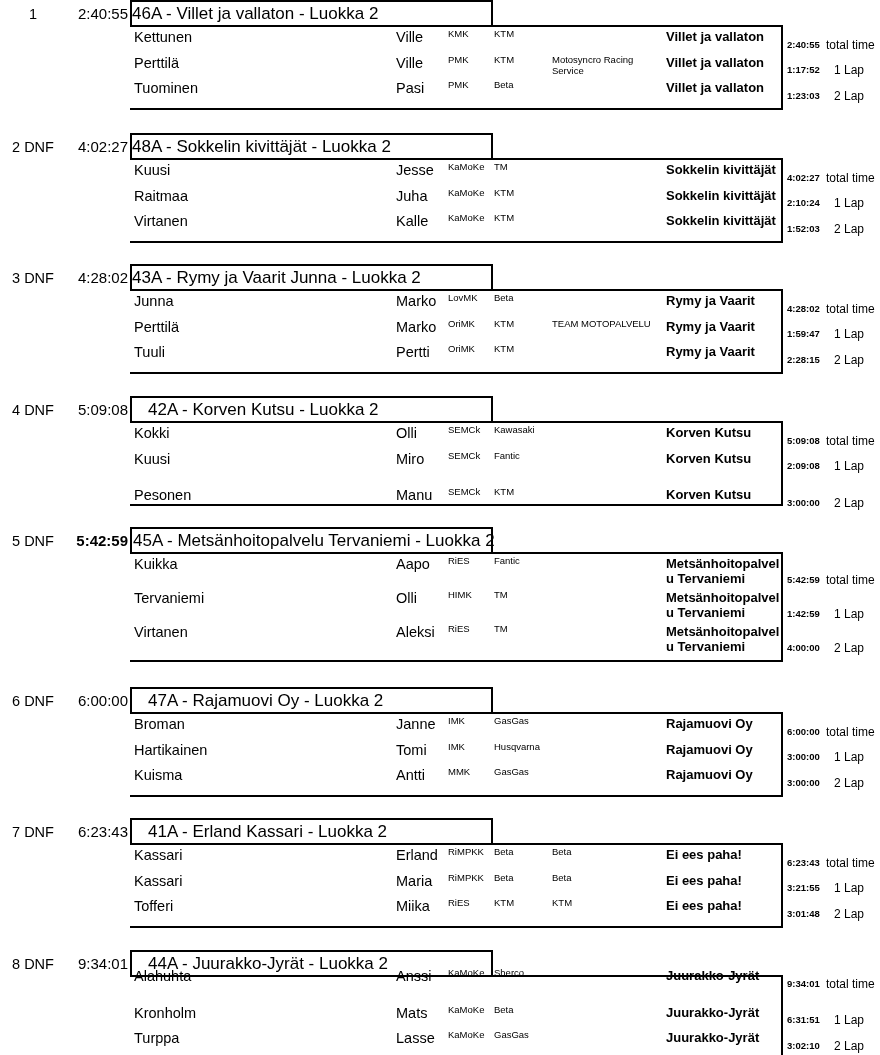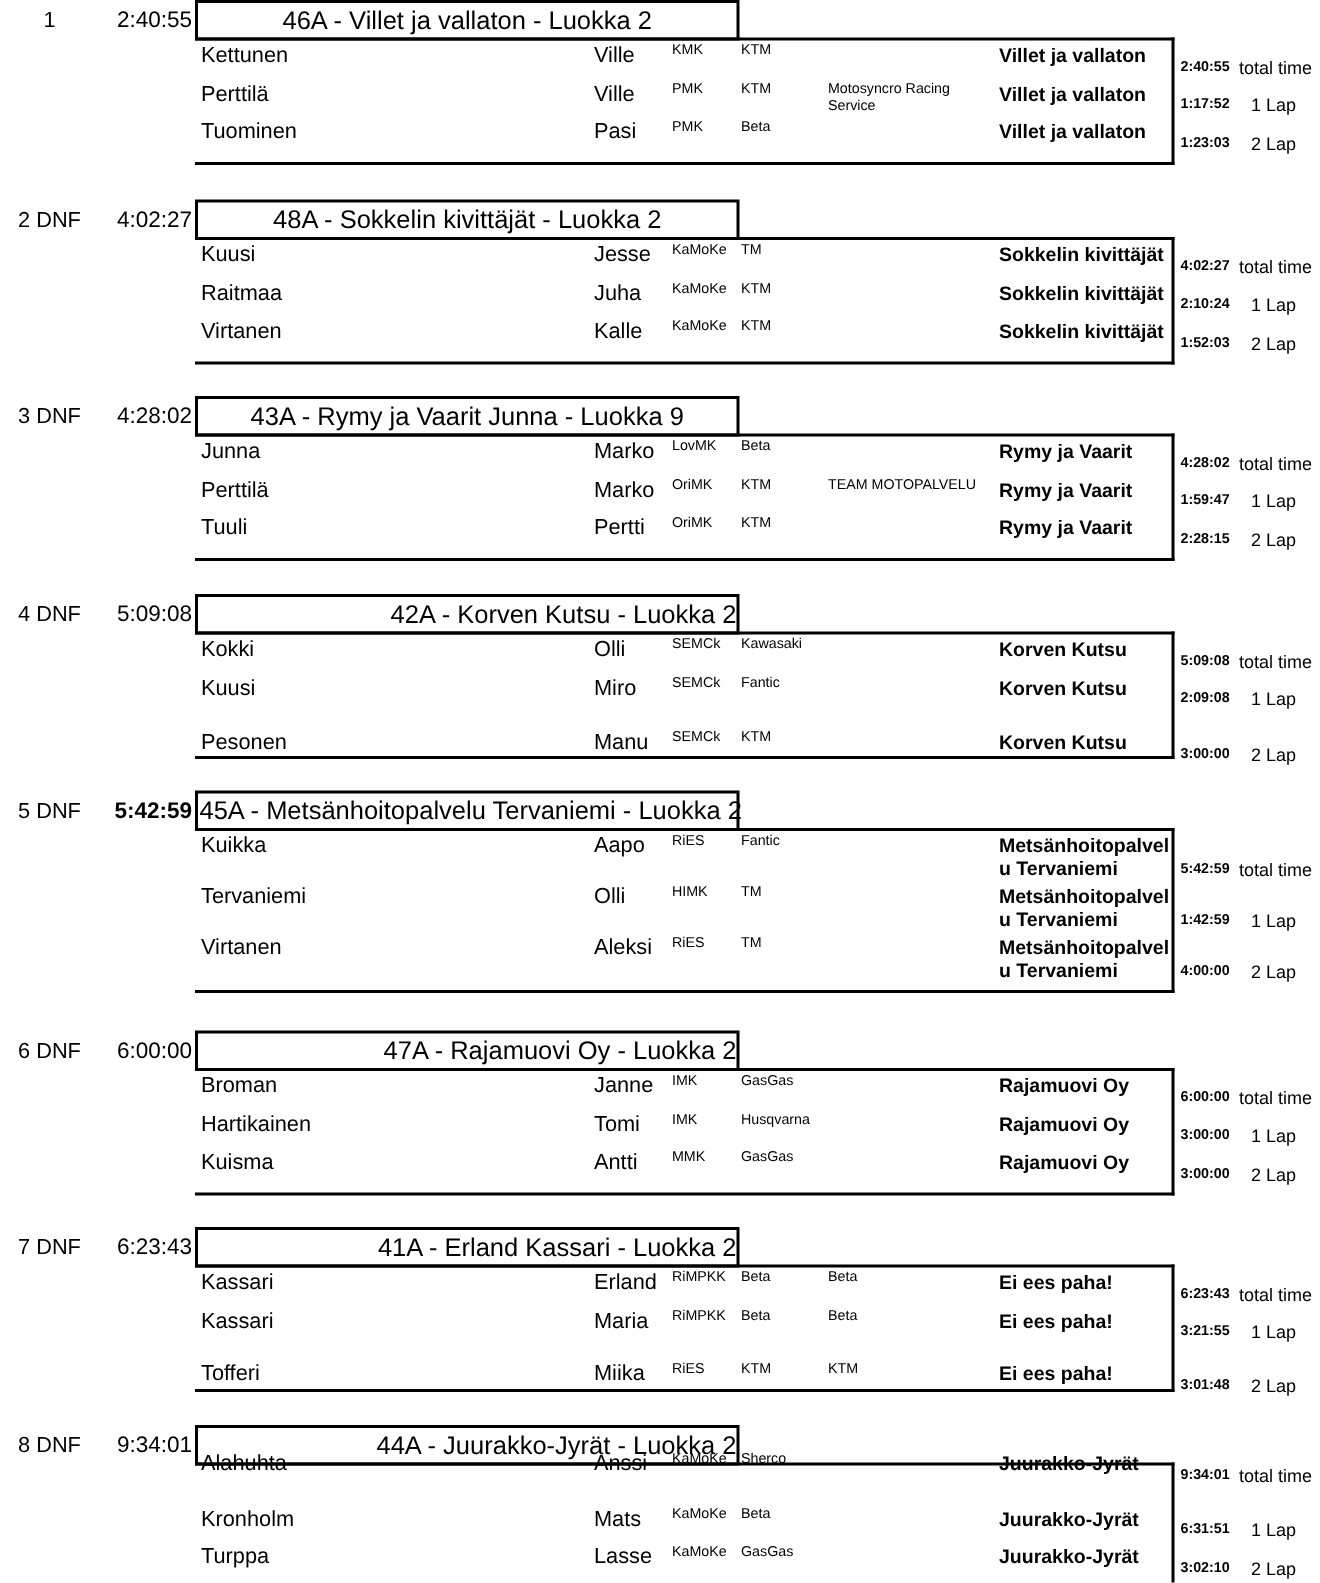--- a/index.html
+++ b/index.html
@@ -15,22 +15,22 @@
   .ttime {
     position:absolute; right:752px; top:4px;
     font-size:15px; line-height:20px; white-space:nowrap; text-align:right;
   }
   .ttime.bold { font-weight:bold; }
   .title-box {
     position:absolute; left:130px; top:0; width:359px; height:23px;
     border:2px solid #000; font-size:17px; line-height:23px;
     white-space:nowrap; overflow:visible; z-index:2; background:transparent;
   }
-  .title-box.center { text-align:center; }
-  .title-box.left18 { text-align:right; padding-left:16px; width:343px; }
+  .title-box.center { }
+  .title-box.left18 { text-align:left; padding-left:16px; width:343px; }
   .title-box.left2 { text-align:right; padding-left:1px; width:358px; }
   .body-box {
     position:absolute; left:130px; top:25px; width:651px;
     border-top:2px solid #000; border-right:2px solid #000; border-bottom:2px solid #000;
   }
   .row { position:absolute; left:0; width:880px; }
   .cell { position:absolute; top:0; white-space:nowrap; }
   .c-last  { left:134px; font-size:14.5px; line-height:20px; }
   .c-first { left:396px; font-size:14.5px; line-height:20px; }
   .c-club  { left:448px; font-size:9.5px; line-height:11px; top:1px; }
@@ -112,21 +112,21 @@
         <span class="cell c-bike">KTM</span>
         <span class="cell c-sponsor"></span>
         <span class="cell c-team">Sokkelin kivittäjät</span>
         <span class="cell c-rtime">1:52:03</span>
         <span class="cell c-rlabel">2 Lap</span>
       </div>
     </div>
     <div class="section" style="top: 264px;">
       <span class="pos">3 DNF</span>
       <span class="ttime">4:28:02</span>
-      <div class="title-box center"><span>43A - Rymy ja Vaarit Junna - Luokka 9</span></div>
+      <div class="title-box center"><span>43A - Rymy ja Vaarit Junna - Luokka 2</span></div>
       <div class="body-box" style="height: 80.5px;"></div>
       <div class="row" style="top: 27px; height: 25.5px;">
         <span class="cell c-last">Junna</span>
         <span class="cell c-first">Marko</span>
         <span class="cell c-club">LovMK</span>
         <span class="cell c-bike">Beta</span>
         <span class="cell c-sponsor"></span>
         <span class="cell c-team">Rymy ja Vaarit</span>
         <span class="cell c-rtime">4:28:02</span>
         <span class="cell c-rlabel">total time</span>
@@ -278,21 +278,21 @@
       <div class="row" style="top: 52.5px; height: 25.5px;">
         <span class="cell c-last">Kassari</span>
         <span class="cell c-first">Maria</span>
         <span class="cell c-club">RiMPKK</span>
         <span class="cell c-bike">Beta</span>
         <span class="cell c-sponsor">Beta</span>
         <span class="cell c-team">Ei ees paha!</span>
         <span class="cell c-rtime">3:21:55</span>
         <span class="cell c-rlabel">1 Lap</span>
       </div>
-      <div class="row" style="top: 88px; height: 25.5px;">
+      <div class="row" style="top: 78px; height: 25.5px;">
         <span class="cell c-last">Tofferi</span>
         <span class="cell c-first">Miika</span>
         <span class="cell c-club">RiES</span>
         <span class="cell c-bike">KTM</span>
         <span class="cell c-sponsor">KTM</span>
         <span class="cell c-team">Ei ees paha!</span>
         <span class="cell c-rtime">3:01:48</span>
         <span class="cell c-rlabel">2 Lap</span>
       </div>
     </div>

